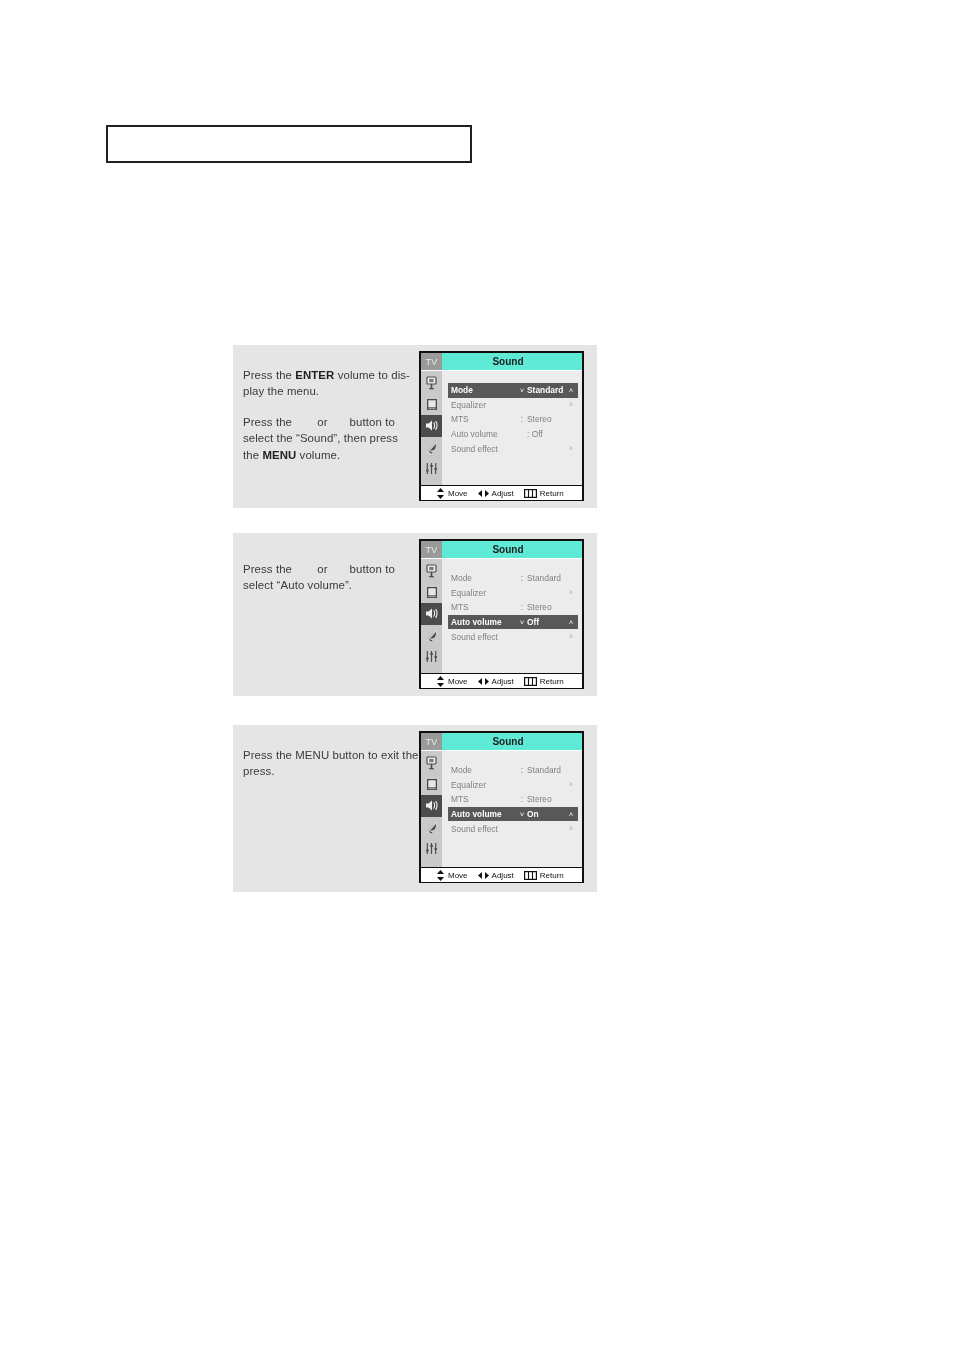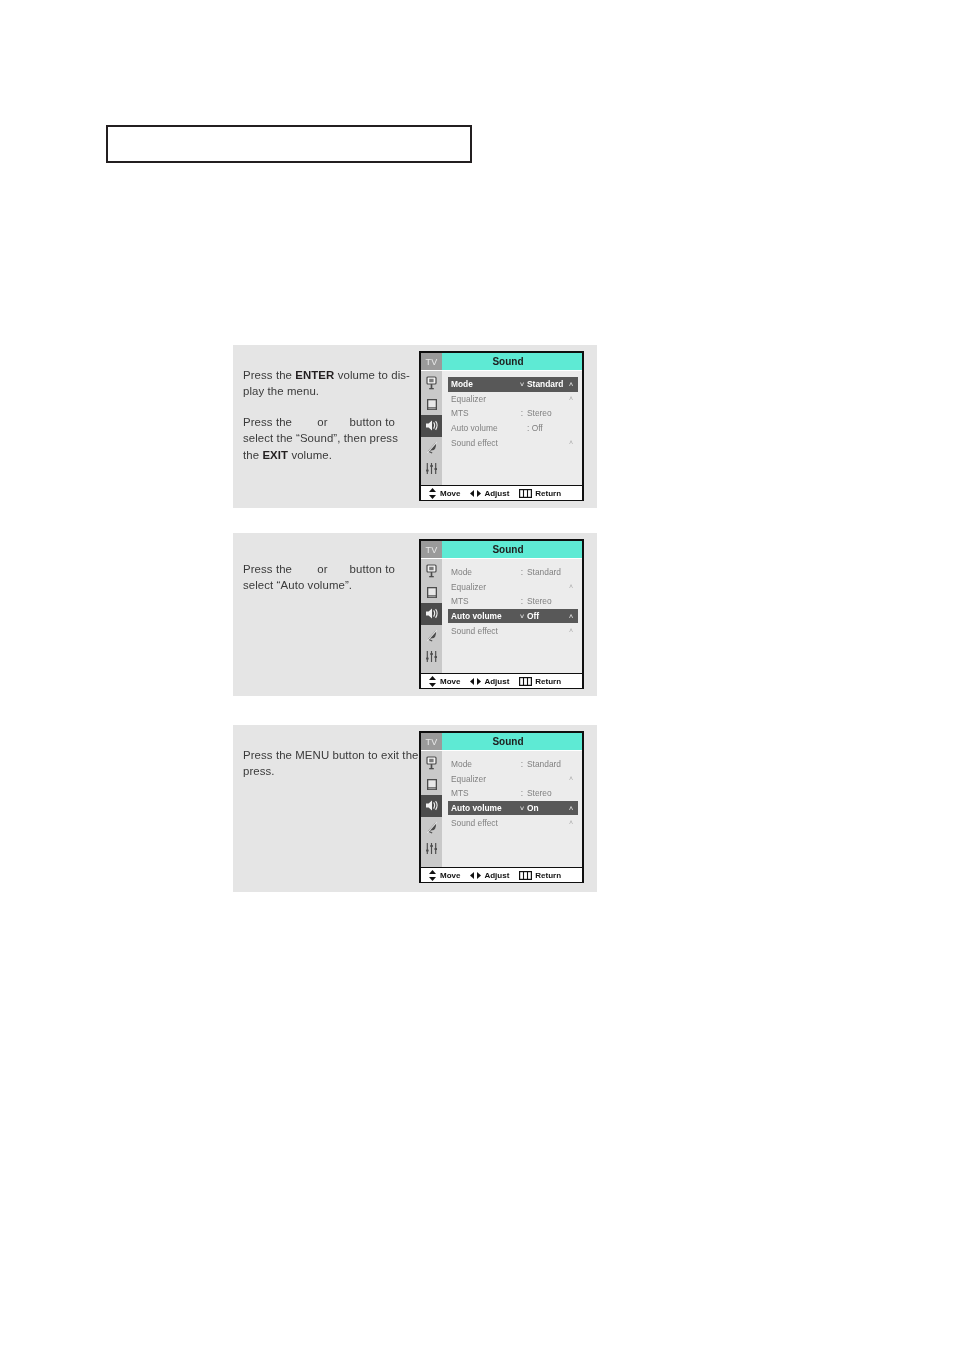--- a/index.html
+++ b/index.html
@@ -127,21 +127,21 @@
     display: flex;
     align-items: center;
     justify-content: center;
     background: #c9c9c9;
   }
   .rail-icon.active { background: #4c4c4c; }
   .rail-icon svg { display: block; }
 
   .osd-list {
     flex: 1;
-    padding: 6px 4px 0 6px;
+    padding: 12px 4px 0 6px;
     box-sizing: border-box;
   }
   .osd-row {
     height: 14.6px;
     display: flex;
     align-items: center;
     font-size: 8.4px;
     color: #818181;
     padding: 0 2px 0 3px;
     box-sizing: border-box;
@@ -181,23 +181,23 @@
   .osd-row.plain .r-caret { color: #a9a9a9; }
 
   
   .osd-footer {
     height: 15px;
     background: #ffffff;
     border-top: 1.6px solid #0f0f0f;
     display: flex;
     align-items: center;
     font-size: 8px;
-    font-weight: bold;
+    font-weight: normal;
     color: #111111;
-    padding-left: 7px;
+    padding-left: 15px;
     box-sizing: border-box;
   }
   .foot-item {
     display: flex;
     align-items: center;
     margin-right: 10px;
     white-space: nowrap;
   }
   .foot-item svg { margin-right: 3px; display: block; }
 </style>
@@ -209,21 +209,21 @@
 <div class="panel" id="panel-1">
 
   <div class="panel-instructions">
     <p>
       <span>Press the </span><b>ENTER</b><span> volume to dis-</span><br>
       <span>play the menu.</span>
     </p>
     <p>
       <span>Press the </span><span class="gapkey"></span><span>or</span><span class="gapkey"></span><span>button to</span><br>
       <span>select the “Sound”, then press</span><br>
-      <span>the </span><b>EXIT</b><span> volume.</span>
+      <span>the </span><b>MENU</b><span> volume.</span>
     </p>
   </div>
 
   <div class="osd">
     <div class="osd-titlebar">
       <div class="osd-tvtag">TV</div>
       <div class="osd-title">Sound</div>
     </div>
     <div class="osd-body">
       <div class="osd-rail">

